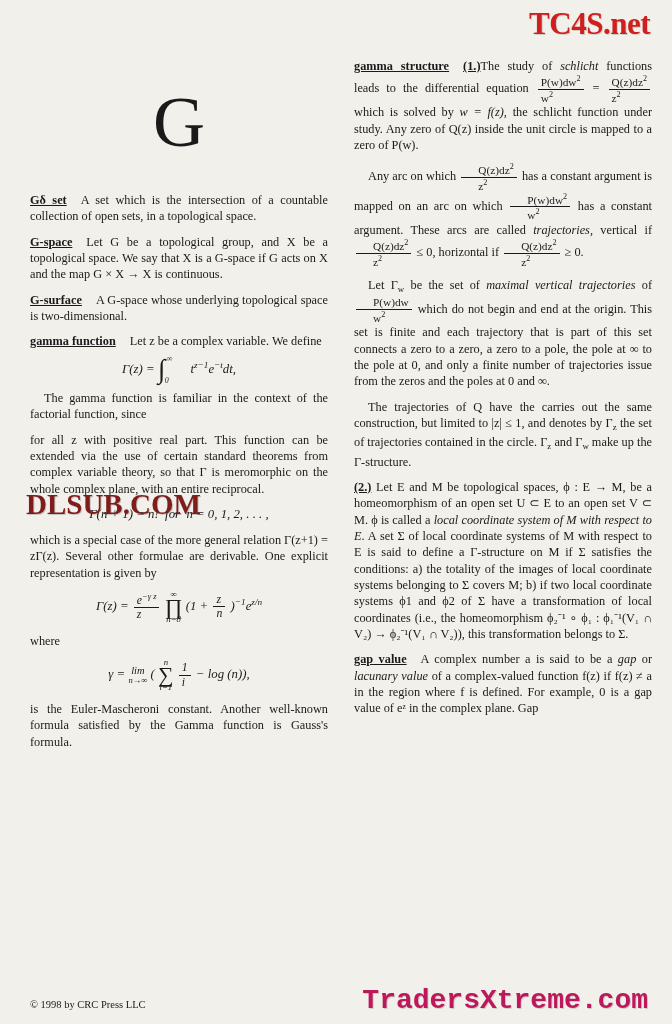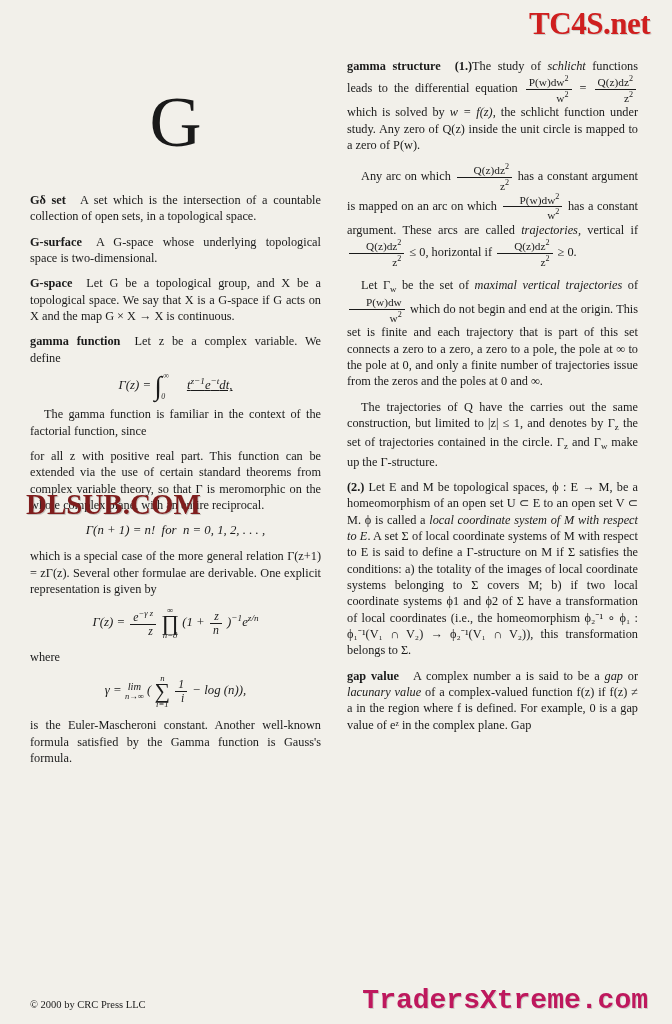--- a/index.html
+++ b/index.html
@@ -11,21 +11,21 @@
     height: 1024px;
     background: #f2f0ea;
     font-family: "Liberation Serif", serif;
     color: #1a1a1a;
     position: relative;
     overflow: hidden;
   }
   .page {
     position: absolute;
     inset: 0;
-    padding: 18px 34px 10px 30px;
+    padding: 18px 20px 10px 30px;
     box-sizing: border-box;
   }
   .watermark-top {
     position: absolute;
     top: 6px;
     right: 22px;
     font-family: "Liberation Serif", serif;
     font-weight: bold;
     font-size: 31px;
     color: #cf1f1f;
@@ -51,37 +51,38 @@
     line-height: 1;
     margin: 28px 0 34px 0;
     font-family: "Liberation Serif", serif;
   }
   .entry {
     margin-bottom: 9px;
     text-align: justify;
   }
   .term {
     font-weight: bold;
+    text-decoration: underline;
   }
   .gap {
     display: inline-block;
     width: 14px;
   }
   .it { font-style: italic; }
   .indent { text-indent: 14px; }
   .formula {
     text-align: center;
     margin: 9px 0 9px 0;
     font-style: italic;
     font-size: 12.8px;
   }
   .frac {
     display: inline-block;
     vertical-align: middle;
-    text-align: right;
+    text-align: left;
     font-size: 0.92em;
     line-height: 1.12;
     margin: 0 2px;
   }
   .frac .num {
     display: block;
     border-bottom: 1px solid #1a1a1a;
     padding: 0 3px;
   }
   .frac .den {
@@ -160,39 +161,39 @@
 
     <div class="col">
 
       <div class="bigletter">G</div>
 
       <div class="entry">
         <span class="term">Gδ set</span><span class="gap"></span><span>A set which is the intersection of a countable collection of open sets, in a topological space.</span>
       </div>
 
       <div class="entry">
+        <span class="term">G-space</span><span class="gap"></span><span>Let G be a topological group, and X be a topological space. We say that X is a G-space if G acts on X and the map G × X → X is continuous.</span>
+      </div>
+
+      <div class="entry">
         <span class="term">G-surface</span><span class="gap"></span><span>A G-space whose underlying topological space is two-dimensional.</span>
-      </div>
-
-      <div class="entry">
-        <span class="term">G-space</span><span class="gap"></span><span>Let G be a topological group, and X be a topological space. We say that X is a G-space if G acts on X and the map G × X → X is continuous.</span>
       </div>
 
       <div class="entry">
         <span class="term">gamma function</span><span class="gap"></span><span>Let z be a complex variable. We define</span>
       </div>
 
       <div class="formula">
         Γ(z) =
         <span class="intwrap">
           <span class="sym">∫</span>
           <span class="top">∞</span>
           <span class="bot">0</span>
         </span>
-        <span style="margin-left:20px;text-decoration:underline;">t<sup>z−1</sup>e<sup>−t</sup>dt,</span>
+        <span style="margin-left:20px;">t<sup>z−1</sup>e<sup>−t</sup>dt,</span>
       </div>
 
       <div class="entry indent">
         <span>The gamma function is familiar in the context of the factorial function, since</span>
       </div>
 
       <div class="entry">
         <span>for all z with positive real part. This function can be extended via the use of certain standard theorems from complex variable theory, so that Γ is meromorphic on the whole complex plane, with an entire reciprocal.</span>
       </div>
 
@@ -275,15 +276,15 @@
 
       <div class="entry">
         <span class="term">gap value</span><span class="gap"></span><span>A complex number a is said to be a </span><span class="it">gap</span><span> or </span><span class="it">lacunary value</span><span> of a complex-valued function f(z) if f(z) ≠ a in the region where f is defined. For example, 0 is a gap value of eᶻ in the complex plane. Gap</span>
       </div>
 
     </div>
   </div>
 
   <div class="watermark-mid">DLSUB.COM</div>
   <div class="watermark-bottom">TradersXtreme.com</div>
-  <div class="copyright">© 2000 by CRC Press LLC</div>
+  <div class="copyright">© 1998 by CRC Press LLC</div>
 
 </div>
 
 </body></html>

